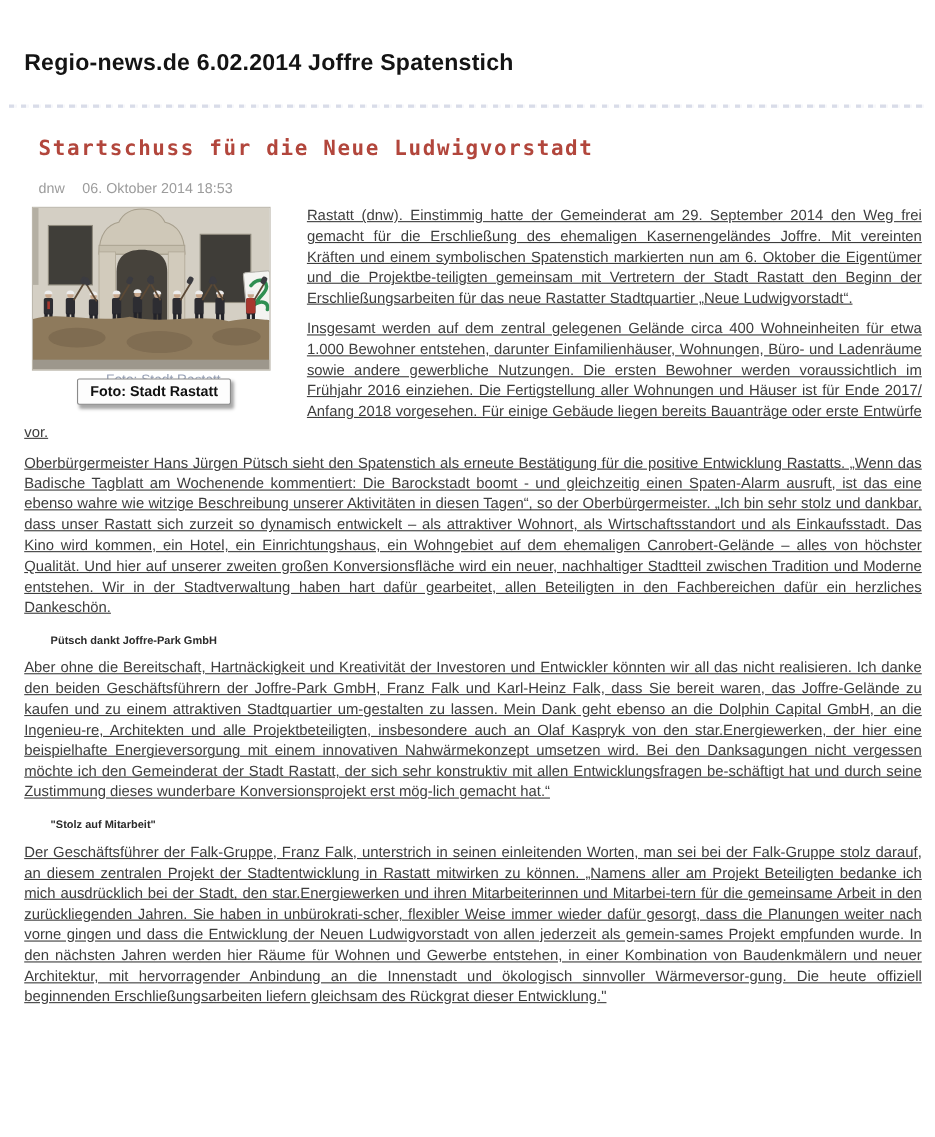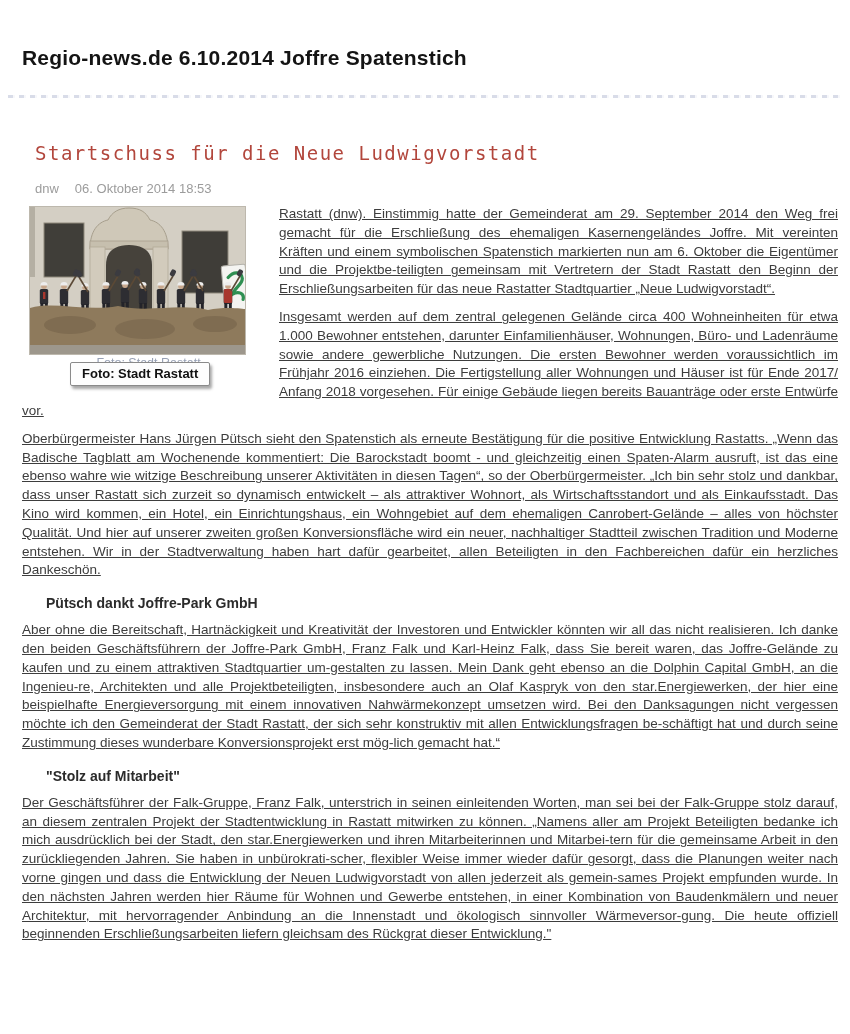--- a/index.html
+++ b/index.html
@@ -21,24 +21,24 @@
   }
   .separator {
     margin: 25px 8px 0 8px;
     height: 3px;
     background: repeating-linear-gradient(90deg,
       rgba(145,155,190,0.35) 0 5px,
       rgba(200,205,225,0.15) 5px 7px,
       transparent 7px 11px);
   }
   .headline {
-    margin: 44px 0 0 35px;
+    margin: 26px 0 0 35px;
     font-family: "DejaVu Sans Mono", "Liberation Mono", monospace;
     font-size: 19px;
-    font-weight: normal;
+    font-weight: bold;
     color: #b2463c;
     letter-spacing: 1.5px;
   }
   .byline {
     margin: 17px 0 0 35px;
     font-size: 13px;
     color: #9c9c9c;
   }
   .byline .author { margin-right: 16px; }
   .article-body {
@@ -47,21 +47,21 @@
   }
   .article-body p {
     text-align: justify;
     font-size: 13.5px;
     line-height: 18.8px;
     margin-bottom: 9px;
     color: #3d3d3d;
     text-decoration: underline;
   }
   .article-body h3 {
-    font-size: 14px;
+    font-size: 10px;
     font-weight: bold;
     color: #2b2b2b;
     margin: 15px 0 10px 0;
     padding-left: 24px;
   }
   .photo-block {
     float: left;
     width: 237px;
     height: 174px;
     margin: 2px 12px 8px 8px;
@@ -96,21 +96,21 @@
     color: #111111;
     white-space: nowrap;
     z-index: 2;
   }
 </style>
 </head>
 <body>
 
 <div class="page">
 
-  <h1 class="page-title">Regio-news.de 6.10.2014 Joffre Spatenstich</h1>
+  <h1 class="page-title">Regio-news.de 6.02.2014 Joffre Spatenstich</h1>
 
   <div class="separator"></div>
 
   <h2 class="headline">Startschuss für die Neue Ludwigvorstadt</h2>
 
   <div class="byline">
     <span class="author">dnw</span><span>06. Oktober 2014 18:53</span>
   </div>
 
   <div class="article-body">

